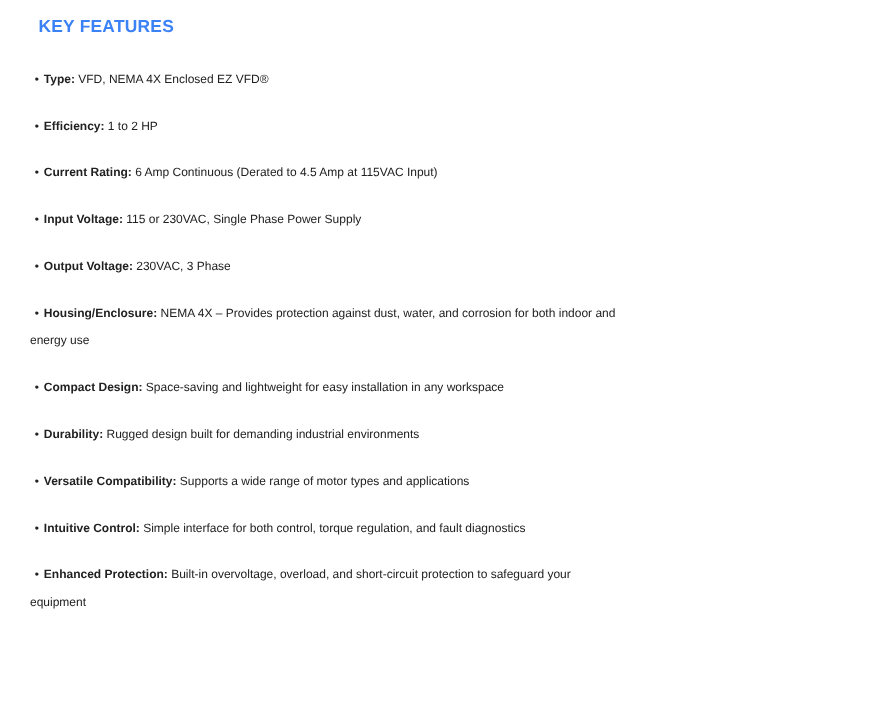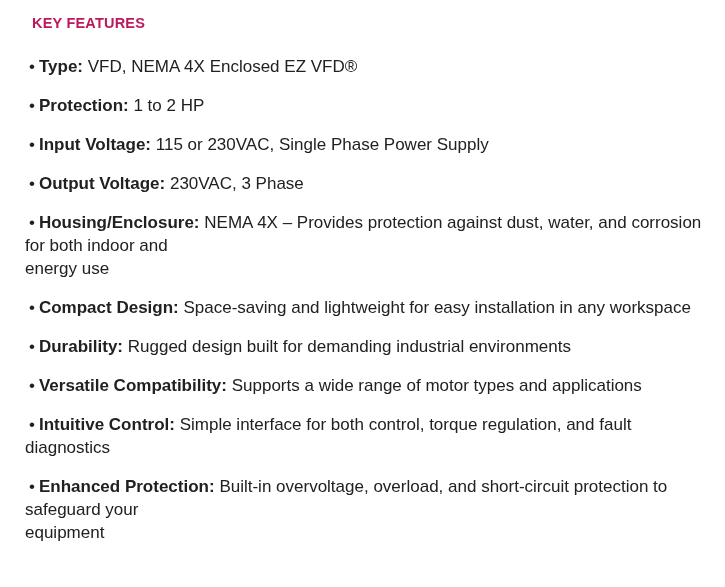--- a/index.html
+++ b/index.html
@@ -17,27 +17,27 @@
     background: #ffffff;
     font-family: "Liberation Sans", "DejaVu Sans", sans-serif;
     color: #212121;
   }
   .heading {
     font-size: 14.5px;
     font-weight: 700;
     line-height: 15px;
     letter-spacing: 0.2px;
     margin: 0 0 24px 7px;
-    color: #be185d;
+    color: #3b82f6;
   }
   .features {
     display: block;
   }
   .feature {
-    font-size: 17px;
+    font-size: 10px;
     line-height: 23px;
     margin: 0 0 16px 0;
   }
   .bullet {
     padding-left: 4px;
     margin-right: 4px;
   }
   .flabel {
     font-weight: 700;
   }
@@ -47,22 +47,23 @@
 </style>
 </head>
 <body>
 
 <main class="page">
   <h2 class="heading">KEY FEATURES</h2>
 
   <div class="features">
     <p class="feature"><span class="bullet">•</span><strong class="flabel">Type:</strong> <span class="ftext">VFD, NEMA 4X Enclosed EZ VFD®</span></p>
 
-    <p class="feature"><span class="bullet">•</span><strong class="flabel">Protection:</strong> <span class="ftext">1 to 2 HP</span></p>
+    <p class="feature"><span class="bullet">•</span><strong class="flabel">Efficiency:</strong> <span class="ftext">1 to 2 HP</span></p>
 
+    <p class="feature"><span class="bullet">•</span><strong class="flabel">Current Rating:</strong> <span class="ftext">6 Amp Continuous (Derated to 4.5 Amp at 115VAC Input)</span></p>
 
     <p class="feature"><span class="bullet">•</span><strong class="flabel">Input Voltage:</strong> <span class="ftext">115 or 230VAC, Single Phase Power Supply</span></p>
 
     <p class="feature"><span class="bullet">•</span><strong class="flabel">Output Voltage:</strong> <span class="ftext">230VAC, 3 Phase</span></p>
 
     <p class="feature"><span class="bullet">•</span><strong class="flabel">Housing/Enclosure:</strong> <span class="ftext">NEMA 4X – Provides protection against dust, water, and corrosion for both indoor and</span><span class="ftext cont">energy use</span></p>
 
 
     <p class="feature"><span class="bullet">•</span><strong class="flabel">Compact Design:</strong> <span class="ftext">Space-saving and lightweight for easy installation in any workspace</span></p>
 

